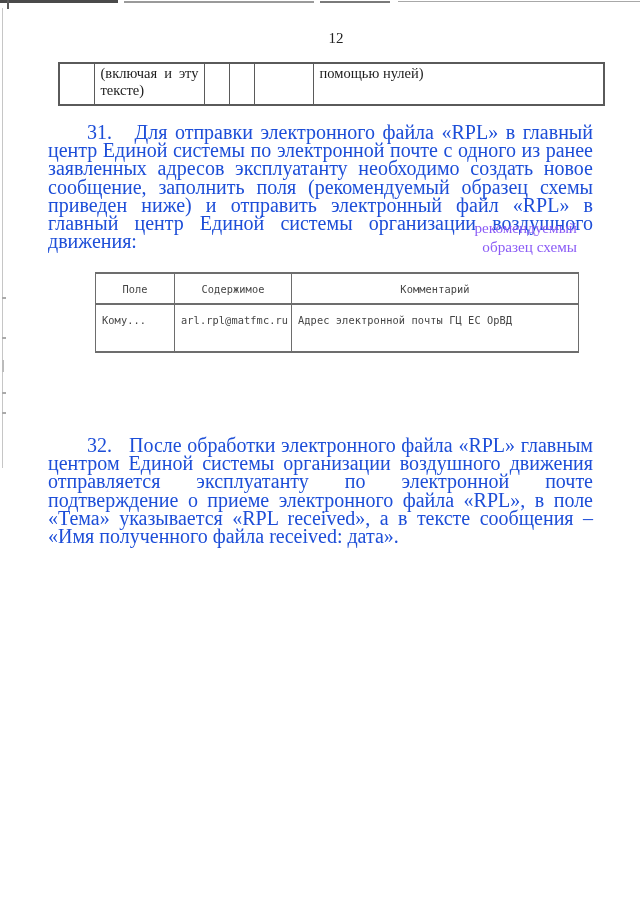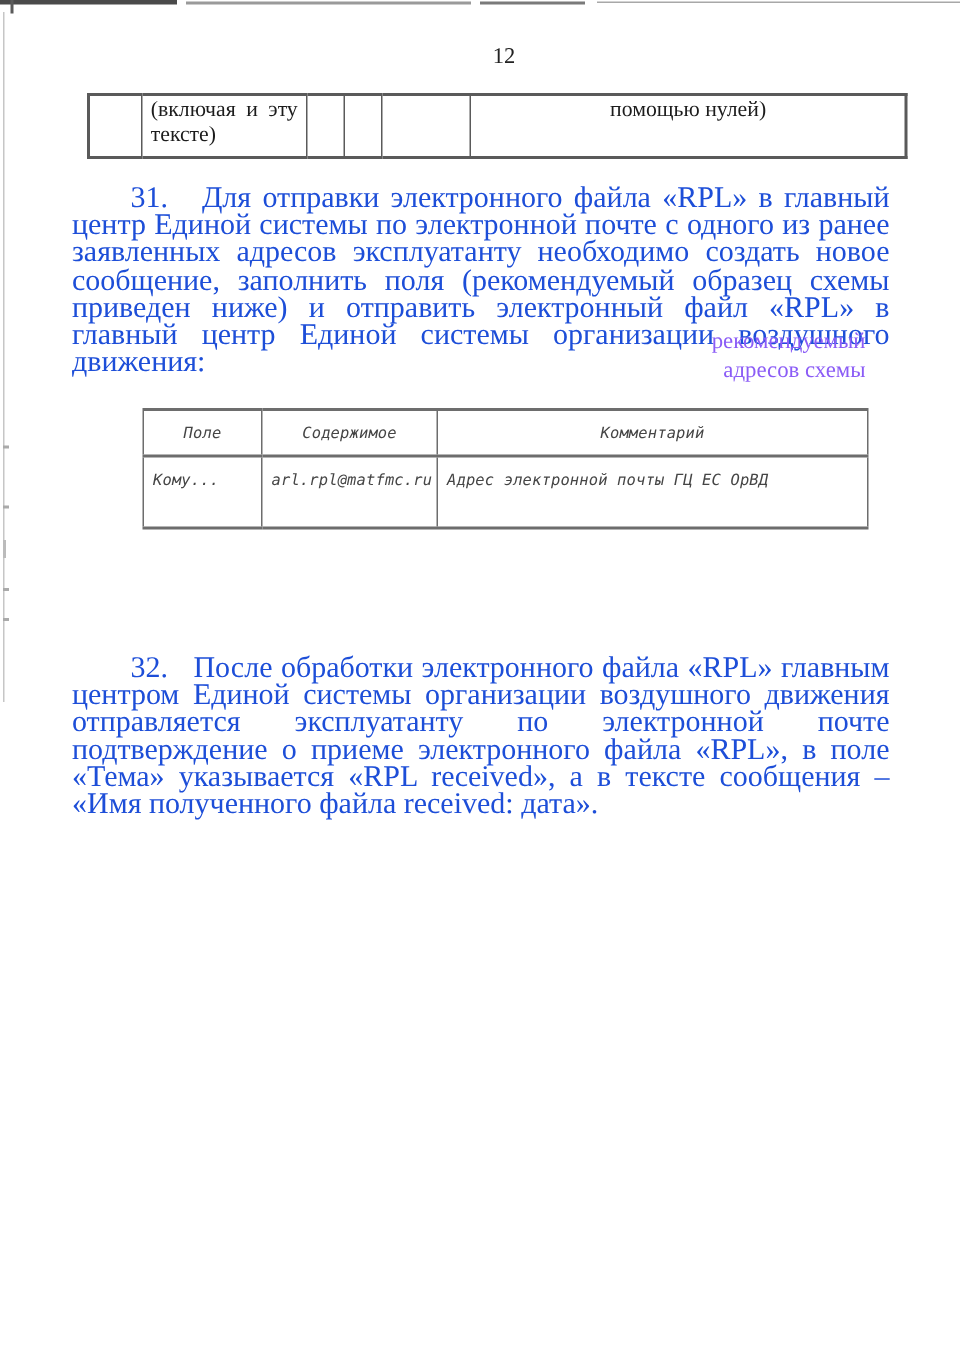--- a/index.html
+++ b/index.html
@@ -37,21 +37,21 @@
     border-top-width: 2px;
     border-bottom-width: 2px;
     vertical-align: top;
     padding: 1px 5px 2px 6px;
     font-size: 14.5px;
     line-height: 16.5px;
     color: #1c1c1c;
   }
   #top-table td.justify { text-align: justify; }
   #top-table td.first { border-left-width: 2px; }
-  #top-table td.last  { border-right-width: 2px; text-align: center; }
+  #top-table td.last  { border-right-width: 2px; }
 
   
   .para {
     position: absolute;
     left: 48px;
     width: 545px;
     font-size: 20px;
     line-height: 18.2px;
     text-align: justify;
     text-indent: 39px;
@@ -81,21 +81,20 @@
   }
   #form-table th, #form-table td {
     border: 1px solid #6d6d6d;
     border-top-width: 2px;
     border-bottom-width: 2px;
     font-family: "DejaVu Sans Mono", monospace;
     font-weight: normal;
     font-size: 10.3px;
     letter-spacing: 0.1px;
     color: #454545;
-    font-style: italic;
   }
   #form-table th {
     height: 29px;
     text-align: center;
     vertical-align: middle;
     padding: 0;
   }
   #form-table td {
     vertical-align: top;
     padding: 7px 4px 3px 6px;
@@ -145,21 +144,21 @@
       <td></td>
       <td class="last">помощью нулей)</td>
     </tr>
   </tbody>
     </table>
 
   <div id="para-31" class="para">31.&nbsp;&nbsp;&nbsp;Для отправки электронного файла «RPL» в главный центр Единой системы по электронной почте с одного из ранее заявленных адресов эксплуатанту необходимо создать новое сообщение, заполнить поля (рекомендуемый образец схемы приведен ниже) и отправить электронный файл «RPL» в главный центр Единой системы организации воздушного движения:</div>
 
   <div id="schema-note">
     <div>рекомендуемый</div>
-    <div>адресов схемы</div>
+    <div>образец схемы</div>
   </div>
 
   <table id="form-table">
     <colgroup>
       <col style="width:79px">
         <col style="width:117px">
         <col style="width:287px">
     </colgroup>
     <tbody>
         <tr>

